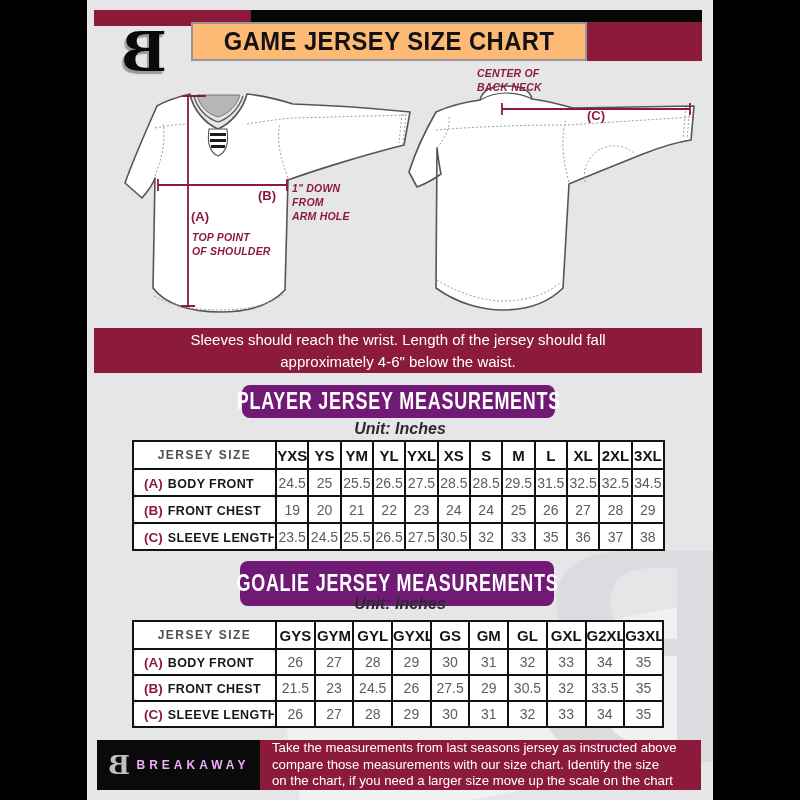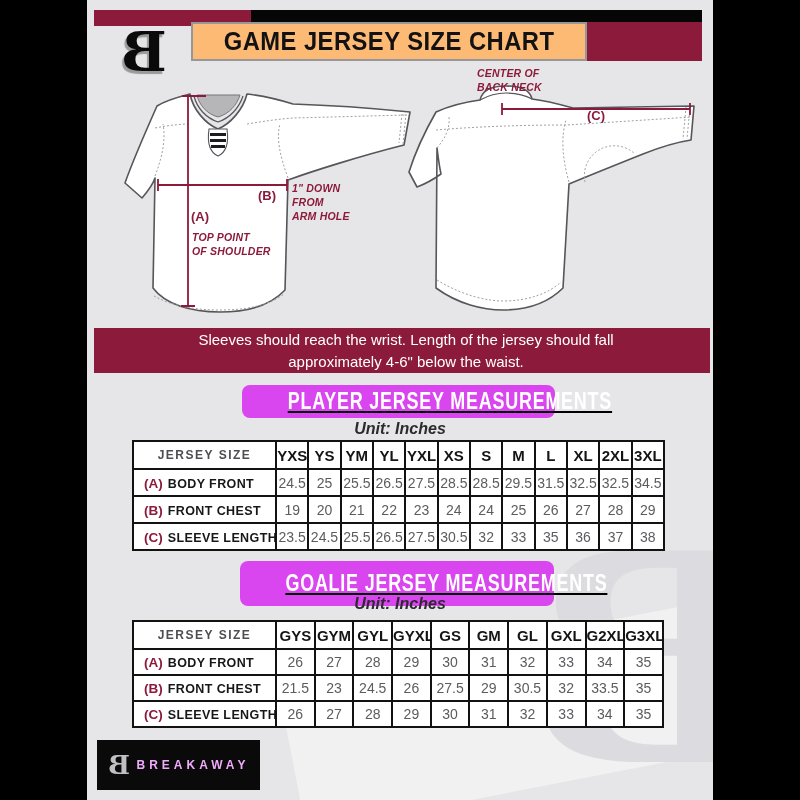--- a/index.html
+++ b/index.html
@@ -29,45 +29,45 @@
   .ann-key{font-weight:bold;font-size:13px;color:#8C1B3B;white-space:nowrap;}
   .ann-text{font-weight:bold;font-style:italic;font-size:10.5px;line-height:14px;color:#8C1B3B;
             white-space:pre-line;letter-spacing:.2px;}
   #ann-a-key{left:104px;top:209px;}   #ann-a-text{left:105px;top:230px;}
   #ann-b-key{left:171px;top:188px;}   #ann-b-text{left:205px;top:181px;}
   #ann-c-key{left:500px;top:108px;}   #ann-c-text{left:390px;top:66px;font-style:italic;}
 
   
   .banner{left:7px;top:328px;width:608px;height:45px;background:#8C1B3B;color:#fff;
           display:flex;align-items:center;justify-content:center;text-align:center;
-          font-size:15px;line-height:22px;white-space:pre-line;padding-left:8px;}
-
-  
-  .sec-title{background:#d946ef;border-radius:8px;display:flex;align-items:center;text-decoration:underline;}
+          font-size:15px;line-height:22px;white-space:pre-line;}
+
+  
+  .sec-title{background:#701a75;border-radius:8px;display:flex;align-items:center;justify-content:center;}
   .sec-title span{display:inline-block;transform:scaleX(.78);font-weight:bold;font-size:23px;
                   letter-spacing:1px;color:#fff;white-space:nowrap;}
   #player-title{left:155px;top:385px;width:313px;height:33px;}
   #goalie-title{left:153px;top:561px;width:314px;height:45px;}
   .unit{left:0;width:626px;text-align:center;font-style:italic;font-weight:bold;
         font-size:16px;color:#2b2b2e;}
   #player-unit{top:420px;}  #goalie-unit{top:595px;}
 
   
   .meas-table{left:45px;}
   #player-table{top:440px;width:533px;}
   #goalie-table{top:620px;width:532px;}
   .meas-table table{border-collapse:collapse;table-layout:fixed;width:100%;}
   .meas-table th,.meas-table td{border:2px solid #121212;background:#fff;text-align:center;
                                 padding:0;overflow:hidden;}
   .meas-table thead th{height:26px;font-size:15px;font-weight:bold;color:#141414;}
   .meas-table th.corner{font-size:12px;letter-spacing:1.5px;color:#4e4e52;}
   .meas-table td{height:24px;}
   #player-table td{height:25px;}
   .meas-table col.c-label{width:143px;}
-  .meas-table td.rowlabel{text-align:left;padding-left:10px;white-space:nowrap;}
+  .meas-table td.rowlabel{text-align:left;padding-left:10px;white-space:nowrap;border-radius:9px;}
   .rowlabel .key{color:#8C1B3B;font-weight:bold;font-size:13.5px;margin-right:5px;}
   .rowlabel .lbl{color:#17171a;font-weight:bold;font-size:12.5px;letter-spacing:.4px;}
   .meas-table td.val{font-size:14px;color:#5c5c60;}
 
   
   .footer-black{left:10px;top:740px;width:163px;height:50px;background:#0a0a0a;
                 display:flex;align-items:center;justify-content:center;gap:7px;}
   .footer-logo{font-family:"DejaVu Serif",serif;font-weight:bold;font-size:26px;color:#bfbfc4;
                transform:scaleX(-1);line-height:26px;}
   .footer-brand{color:#f0abfc;font-weight:bold;font-size:12px;letter-spacing:4px;}
@@ -315,14 +315,17 @@
             <td class="val">35</td>
           </tr>
         </tbody>
       </table>
     </div>
 
   <div class="footer-black">
     <span class="footer-logo">B</span>
     <span class="footer-brand">BREAKAWAY</span>
   </div>
+  <div class="footer-maroon">Take the measurements from last seasons jersey as instructed above
+compare those measurements  with our size chart. Identify the size
+on the chart, if you need a larger size move up the scale on the chart</div>
 
 </div>
 
 </body></html>

